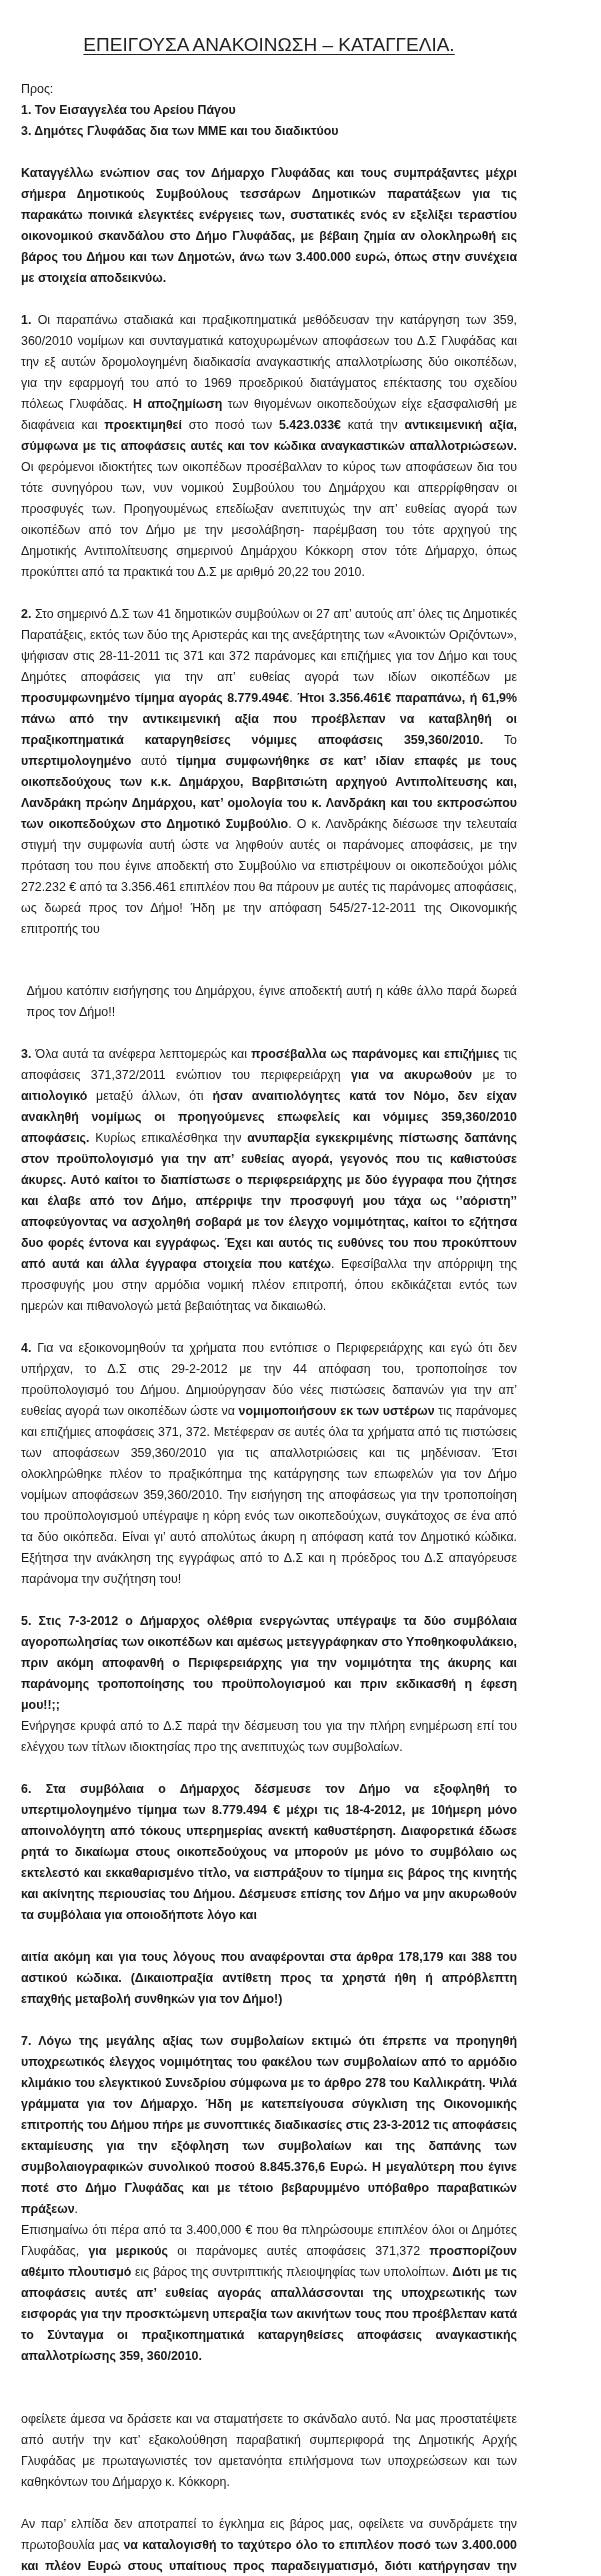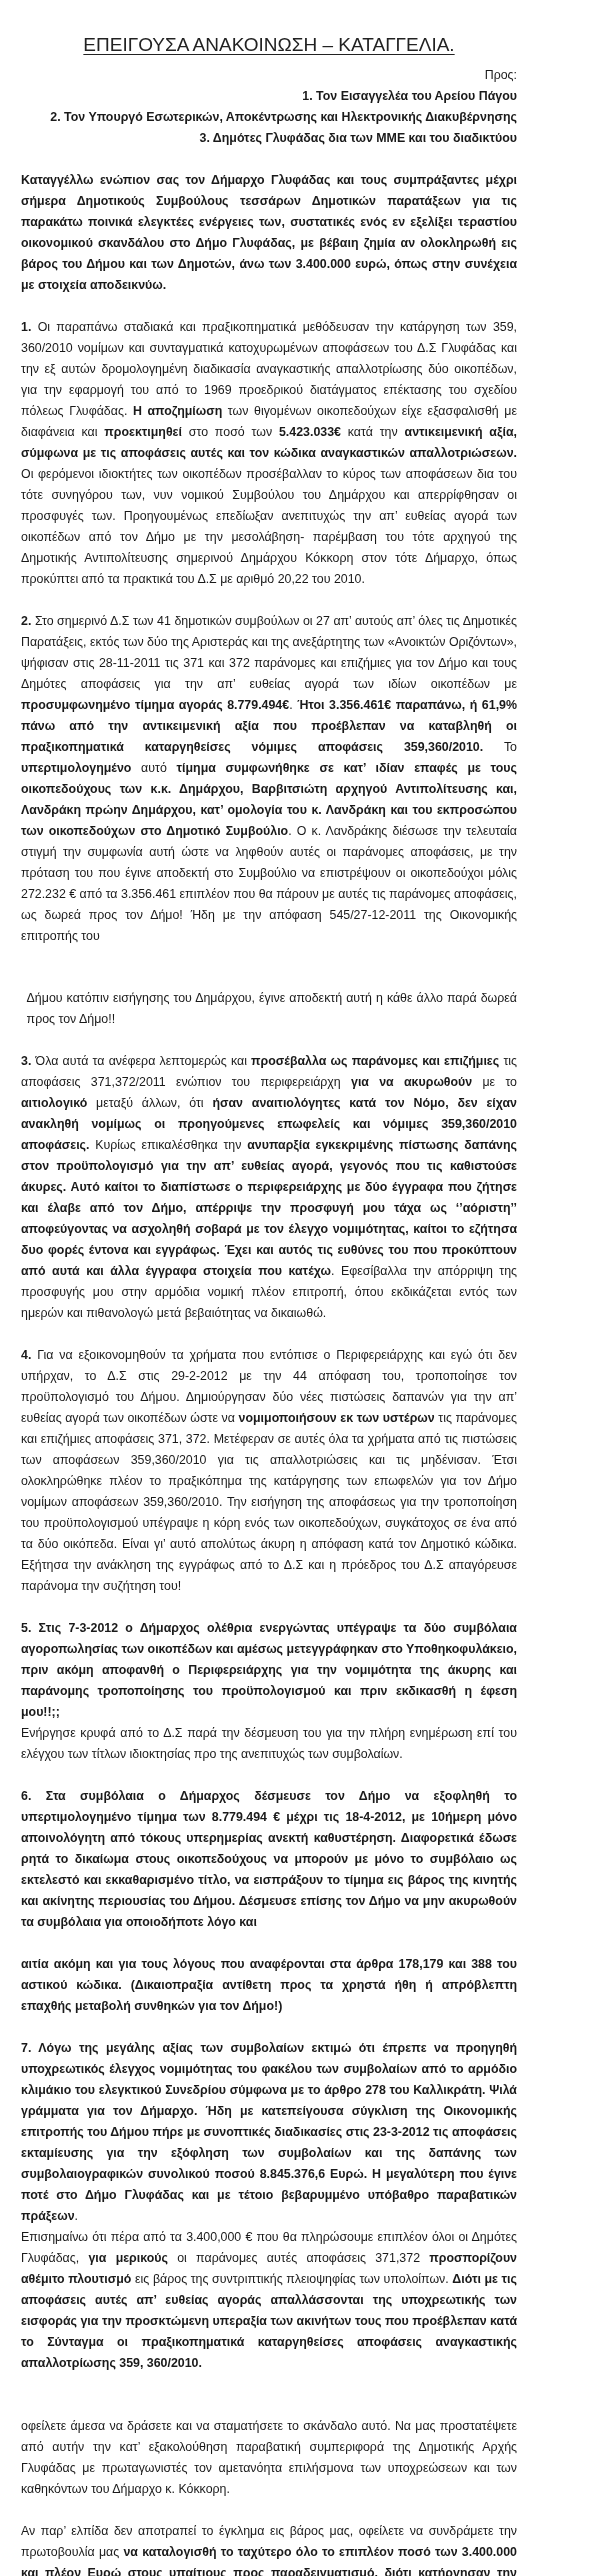--- a/index.html
+++ b/index.html
@@ -17,21 +17,21 @@
     font-size: 19px;
     text-decoration: underline;
     text-underline-offset: 2.8px;
     text-decoration-thickness: 0.9px;
     margin: 0;
     padding-top: 32px;
     line-height: 26px;
     font-weight: normal;
     color: #222;
   }
-  .recipients { margin-top: 7px; text-align: right; }
+  .recipients { margin-top: 21px; }
   .recipients .pros { font-weight: normal; }
   .recipients .item { font-weight: bold; }
   p { margin: 0; text-align: justify; }
   .gap { height: 21px; }
   b { font-weight: bold; }
   .indent-s { padding-left: 5.6px; margin-top: 20px; }
   .subhead {
     text-align: center;
     font-size: 17.4px;
     line-height: 24.5px;
@@ -45,21 +45,20 @@
 </head>
 <body>
 
 <div class="page">
 
   <h1 class="title">ΕΠΕΙΓΟΥΣΑ ΑΝΑΚΟΙΝΩΣΗ – ΚΑΤΑΓΓΕΛΙΑ.</h1>
 
   <div class="recipients">
     <div class="pros">Προς:</div>
     <div class="item">1. Τον Εισαγγελέα του Αρείου Πάγου</div>
-    <div class="item">2. Τον Υπουργό Εσωτερικών, Αποκέντρωσης και Ηλεκτρονικής Διακυβέρνησης</div>
     <div class="item">3. Δημότες Γλυφάδας δια των ΜΜΕ και του διαδικτύου</div>
   </div>
 
   <div class="gap"></div>
 
   <p><b>Καταγγέλλω ενώπιον σας τον Δήμαρχο Γλυφάδας και τους συμπράξαντες μέχρι σήμερα Δημοτικούς Συμβούλους τεσσάρων  Δημοτικών παρατάξεων για τις παρακάτω ποινικά ελεγκτέες ενέργειες των, συστατικές ενός εν εξελίξει τεραστίου οικονομικού σκανδάλου στο Δήμο Γλυφάδας, με βέβαιη ζημία αν ολοκληρωθή εις βάρος του Δήμου και των Δημοτών, άνω των 3.400.000 ευρώ, όπως στην συνέχεια με στοιχεία αποδεικνύω.</b></p>
 
   <div class="gap"></div>
 
   <p><b>1.</b><span> Οι παραπάνω σταδιακά και πραξικοπηματικά μεθόδευσαν την κατάργηση των 359, 360/2010 νομίμων και συνταγματικά κατοχυρωμένων αποφάσεων του Δ.Σ Γλυφάδας και την εξ αυτών δρομολογημένη διαδικασία αναγκαστικής απαλλοτρίωσης δύο οικοπέδων, για την εφαρμογή του από το 1969 προεδρικού διατάγματος επέκτασης του σχεδίου πόλεως Γλυφάδας. </span><b>Η αποζημίωση</b><span> των θιγομένων οικοπεδούχων είχε εξασφαλισθή με διαφάνεια και </span><b>προεκτιμηθεί</b><span> στο ποσό των </span><b>5.423.033€</b><span> κατά την </span><b>αντικειμενική αξία, σύμφωνα με τις αποφάσεις αυτές και τον κώδικα αναγκαστικών απαλλοτριώσεων.</b><span> Οι φερόμενοι ιδιοκτήτες των οικοπέδων προσέβαλλαν το κύρος των αποφάσεων δια του τότε συνηγόρου των, νυν νομικού Συμβούλου του Δημάρχου και απερρίφθησαν οι προσφυγές των. Προηγουμένως επεδίωξαν ανεπιτυχώς την απ’ ευθείας αγορά των οικοπέδων από τον Δήμο με την μεσολάβηση- παρέμβαση του τότε αρχηγού της Δημοτικής Αντιπολίτευσης σημερινού Δημάρχου Κόκκορη στον τότε Δήμαρχο, όπως προκύπτει από τα πρακτικά του Δ.Σ με αριθμό 20,22 του 2010.</span></p>

